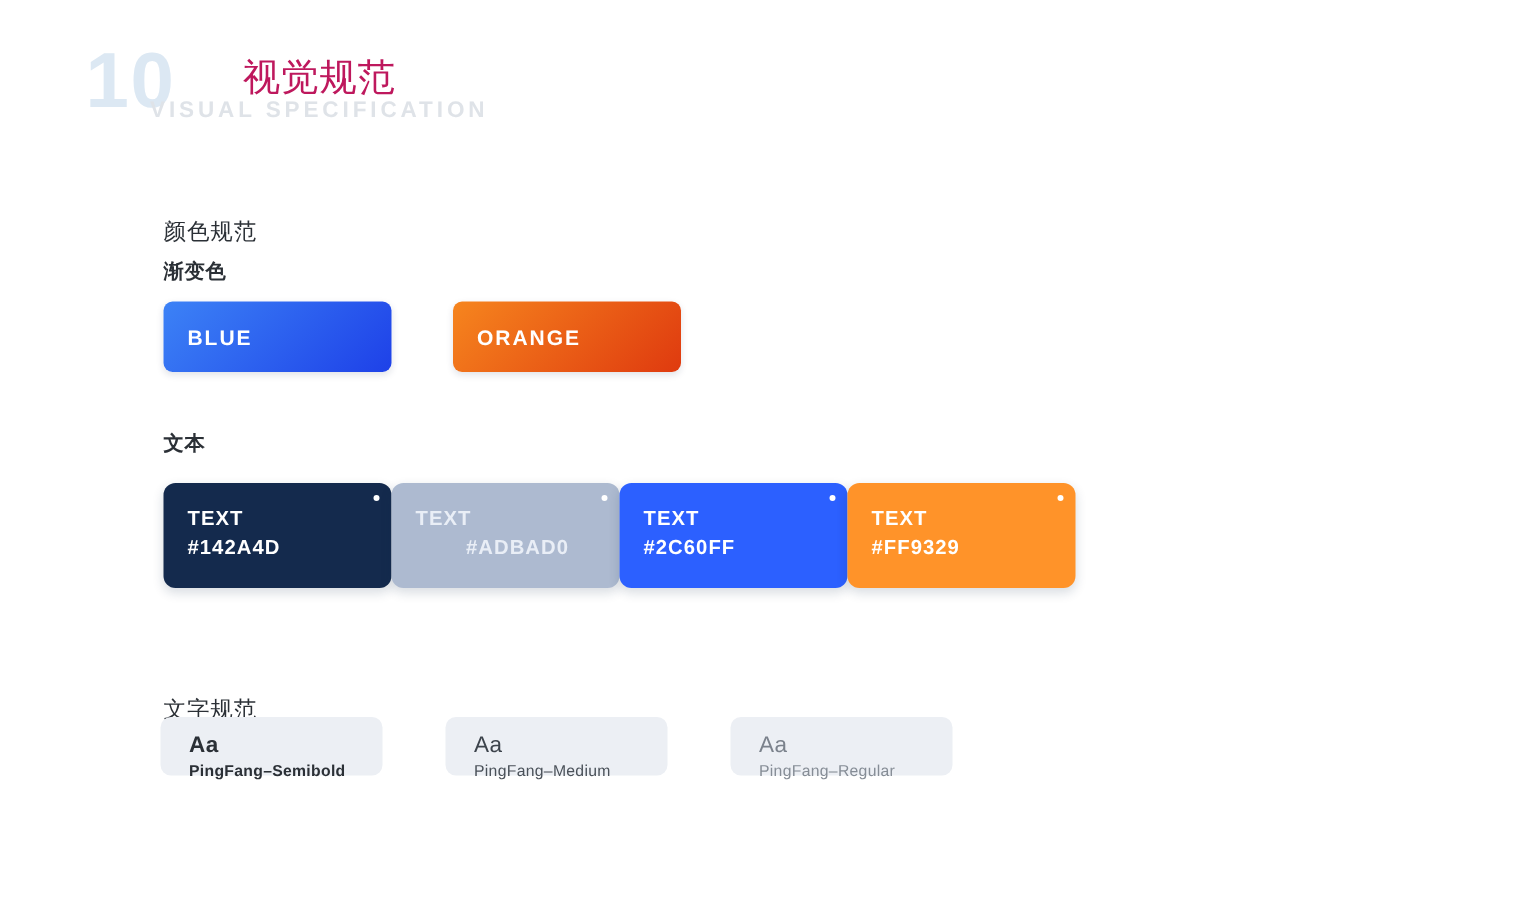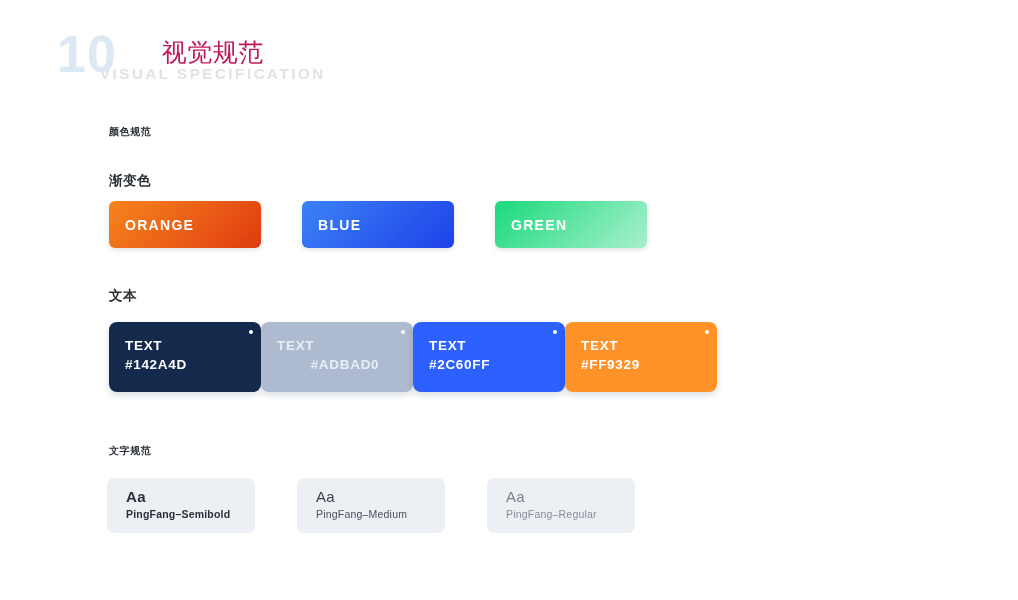--- a/index.html
+++ b/index.html
@@ -63,25 +63,26 @@
     font-weight: 700;
     line-height: 1.2;
     color: #dfe3e8;
     letter-spacing: 2.6px;
     white-space: nowrap;
   }
 
   
   .section-title {
     position: absolute;
-    font-size: 10px;
-    font-weight: 700;
+    font-size: 15px;
+    font-weight: 400;
     color: #2b3036;
     letter-spacing: 0.6px;
     white-space: nowrap;
+    margin-top: 20px;
   }
 
   .sub-title {
     position: absolute;
     font-size: 13.5px;
     font-weight: 700;
     color: #2b3036;
     letter-spacing: 0.5px;
     white-space: nowrap;
   }
@@ -143,21 +144,21 @@
     font-size: 13.5px;
     font-weight: 700;
     line-height: 1.42;
     letter-spacing: 0.7px;
     white-space: nowrap;
   }
 
   
   .font-card {
     width: 148px;
-    height: 55px;
+    height: 39px;
     border-radius: 7px;
     background: #eceff4;
     padding: 9px 0 0 19px;
   }
 
   .font-card .glyph {
     font-size: 15px;
     line-height: 1.35;
     letter-spacing: 0.3px;
   }
@@ -188,28 +189,25 @@
       <div class="header-subtitle">VISUAL SPECIFICATION</div>
     </div>
   </div>
 
   <div class="section-title" id="t-color">颜色规范</div>
   <div class="sub-title" id="t-gradient">渐变色</div>
   <div class="sub-title" id="t-text">文本</div>
   <div class="section-title" id="t-typography">文字规范</div>
 
   <div class="row" id="row-gradient">
+      <div class="grad-card" style="background: linear-gradient(135deg, rgb(60, 130, 246) 0%, rgb(30, 65, 232) 100%);">
+        <span class="label">BLUE</span>
+      </div>
       <div class="grad-card" style="background: linear-gradient(135deg, rgb(246, 133, 30) 0%, rgb(223, 58, 15) 100%);">
         <span class="label">ORANGE</span>
-      </div>
-      <div class="grad-card" style="background: linear-gradient(135deg, rgb(60, 130, 246) 0%, rgb(30, 65, 232) 100%);">
-        <span class="label">BLUE</span>
-      </div>
-      <div class="grad-card" style="background: linear-gradient(135deg, rgb(27, 217, 123) 0%, rgb(168, 240, 206) 100%);">
-        <span class="label">GREEN</span>
       </div>
     </div>
 
   <div class="row" id="row-text">
       <div class="text-card" style="background: rgb(20, 42, 77);">
         <span class="dot"></span>
         <div class="tc-line" style="color: rgb(255, 255, 255);">TEXT</div>
         <div class="tc-line" style="color: rgb(255, 255, 255);">#142A4D</div>
       </div>
       <div class="text-card" style="background: rgb(173, 186, 208);">

